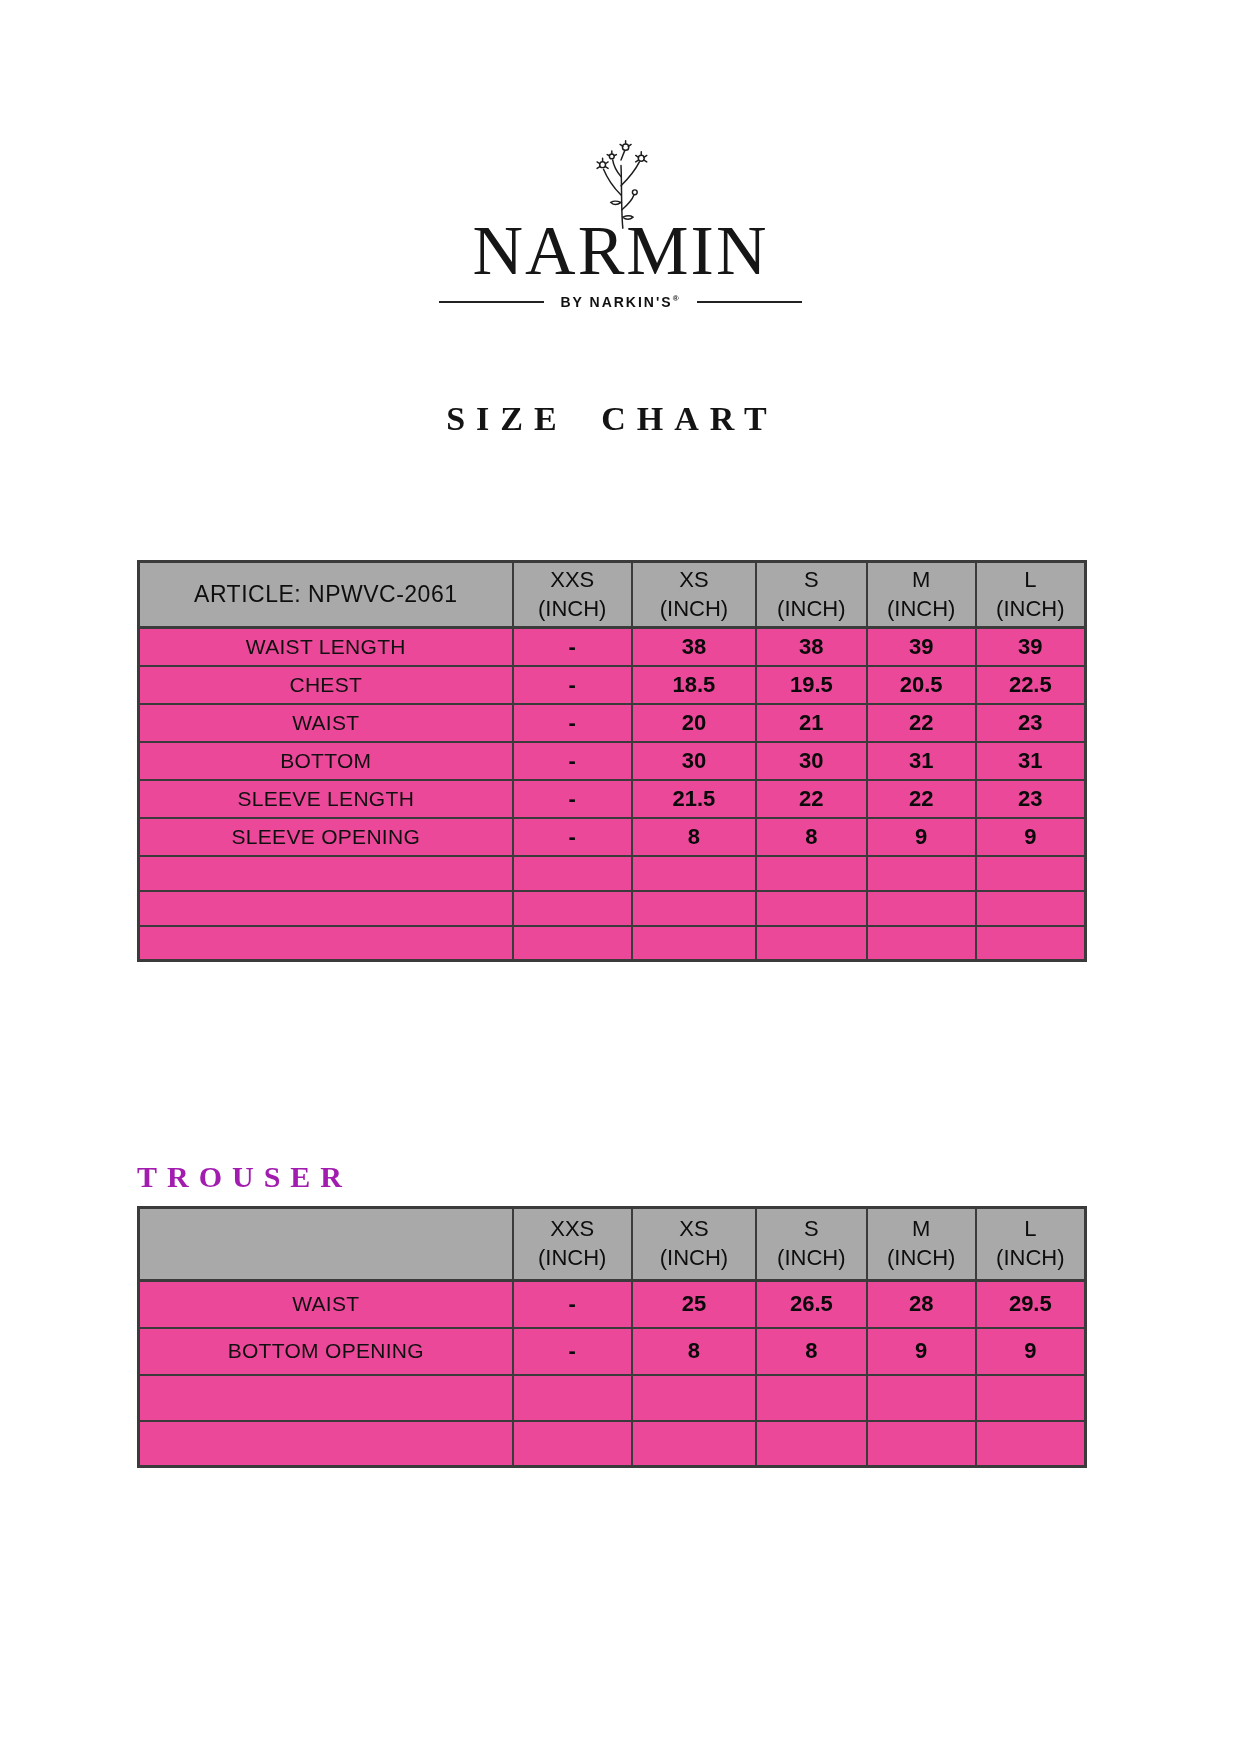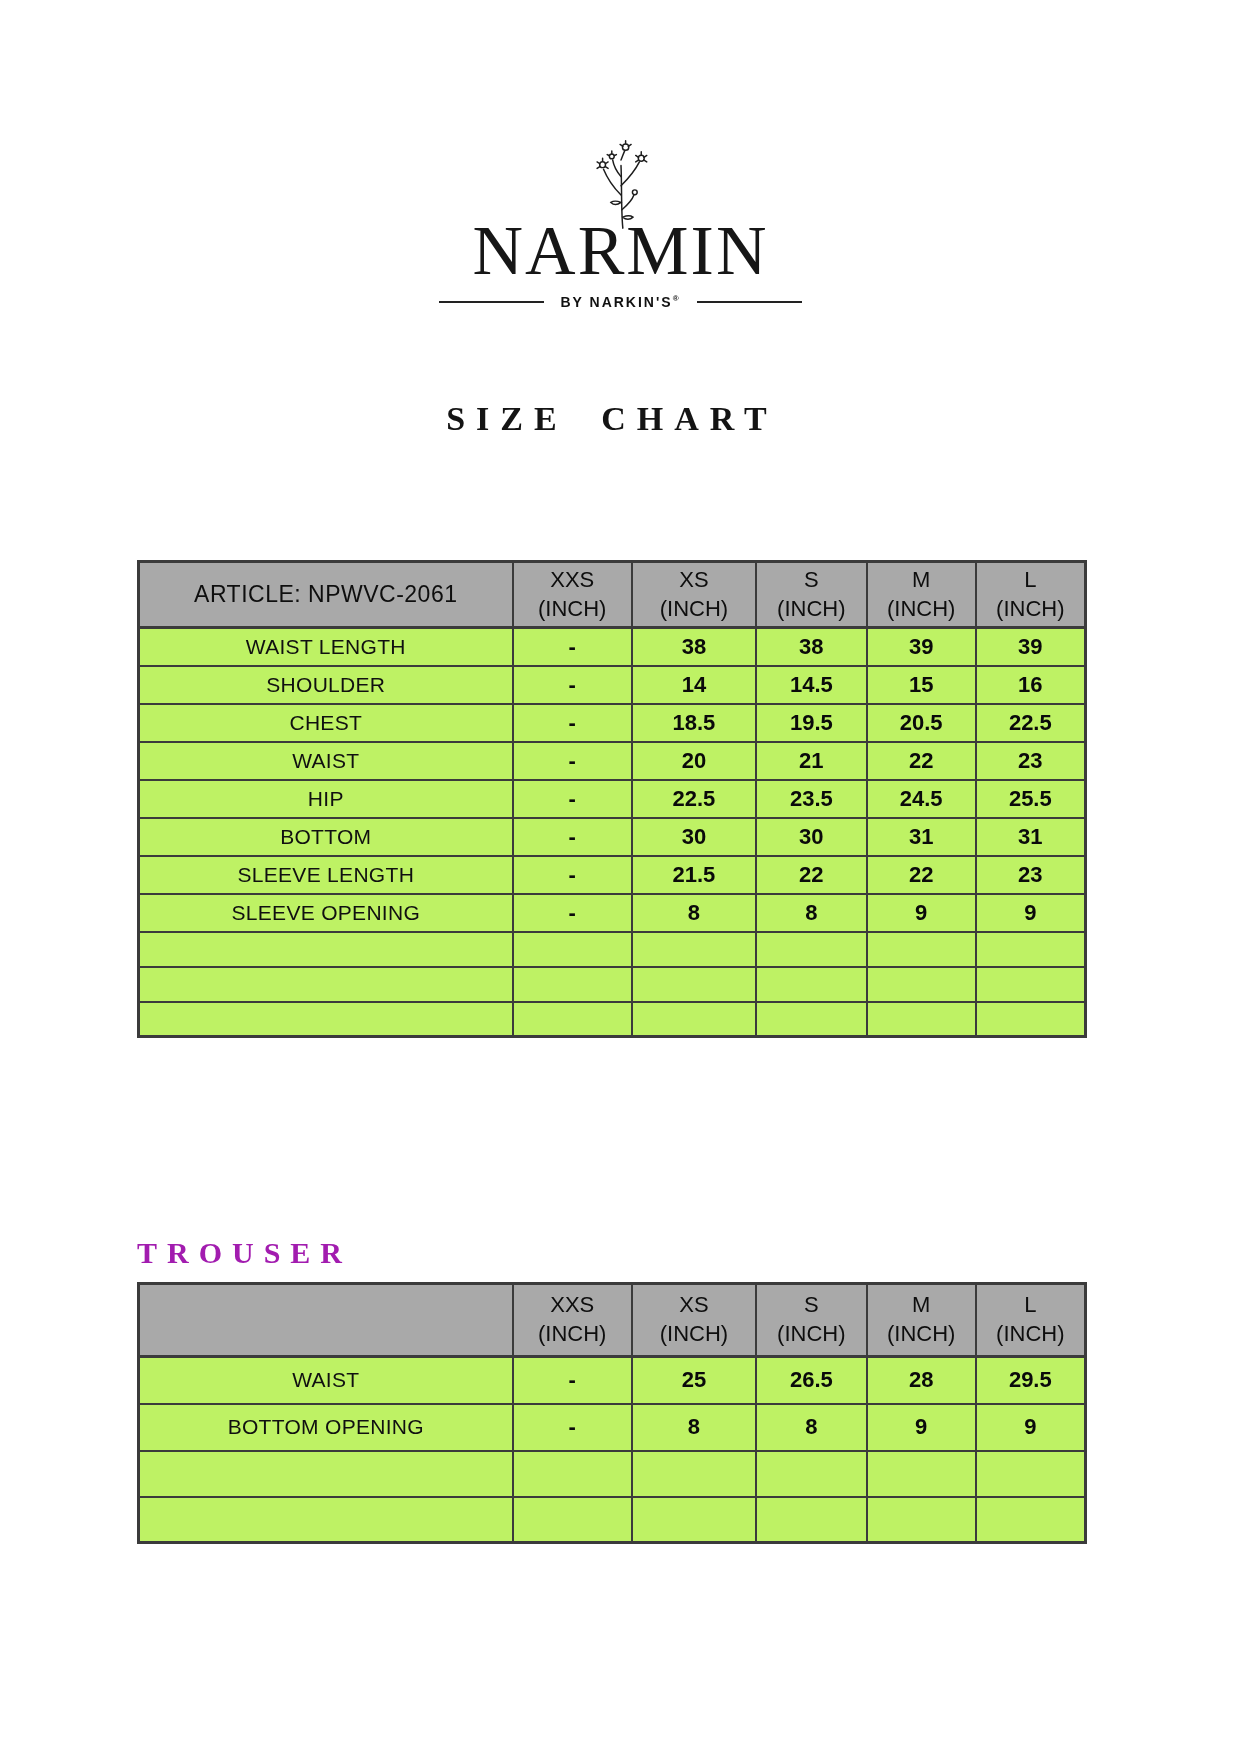--- a/index.html
+++ b/index.html
@@ -80,21 +80,21 @@
     font-weight:bold;
     letter-spacing:10px;
     color:#a21caf;
   }
   
   table{
     border-collapse:collapse;
     table-layout:fixed;
     width:950px;
     border:3px solid var(--border-col);
-    background:#bef264;
+    background:#ec4899;
   }
   .size-table{margin-top:122px;}
   .trouser-table{margin-top:12px;}
   col.c-label{width:39.5%;}
   col.c-xxs{width:12.6%;}
   col.c-xs{width:13.1%;}
   col.c-s{width:11.7%;}
   col.c-m{width:11.5%;}
   col.c-l{width:11.6%;}
   th,td{
@@ -210,50 +210,34 @@
       <tbody>
         <tr>
           <td class="lbl">WAIST LENGTH</td>
           <td class="val">-</td>
           <td class="val">38</td>
           <td class="val">38</td>
           <td class="val">39</td>
           <td class="val">39</td>
         </tr>
         <tr>
-          <td class="lbl">SHOULDER</td>
-          <td class="val">-</td>
-          <td class="val">14</td>
-          <td class="val">14.5</td>
-          <td class="val">15</td>
-          <td class="val">16</td>
-        </tr>
-        <tr>
           <td class="lbl">CHEST</td>
           <td class="val">-</td>
           <td class="val">18.5</td>
           <td class="val">19.5</td>
           <td class="val">20.5</td>
           <td class="val">22.5</td>
         </tr>
         <tr>
           <td class="lbl">WAIST</td>
           <td class="val">-</td>
           <td class="val">20</td>
           <td class="val">21</td>
           <td class="val">22</td>
           <td class="val">23</td>
-        </tr>
-        <tr>
-          <td class="lbl">HIP</td>
-          <td class="val">-</td>
-          <td class="val">22.5</td>
-          <td class="val">23.5</td>
-          <td class="val">24.5</td>
-          <td class="val">25.5</td>
         </tr>
         <tr>
           <td class="lbl">BOTTOM</td>
           <td class="val">-</td>
           <td class="val">30</td>
           <td class="val">30</td>
           <td class="val">31</td>
           <td class="val">31</td>
         </tr>
         <tr>

